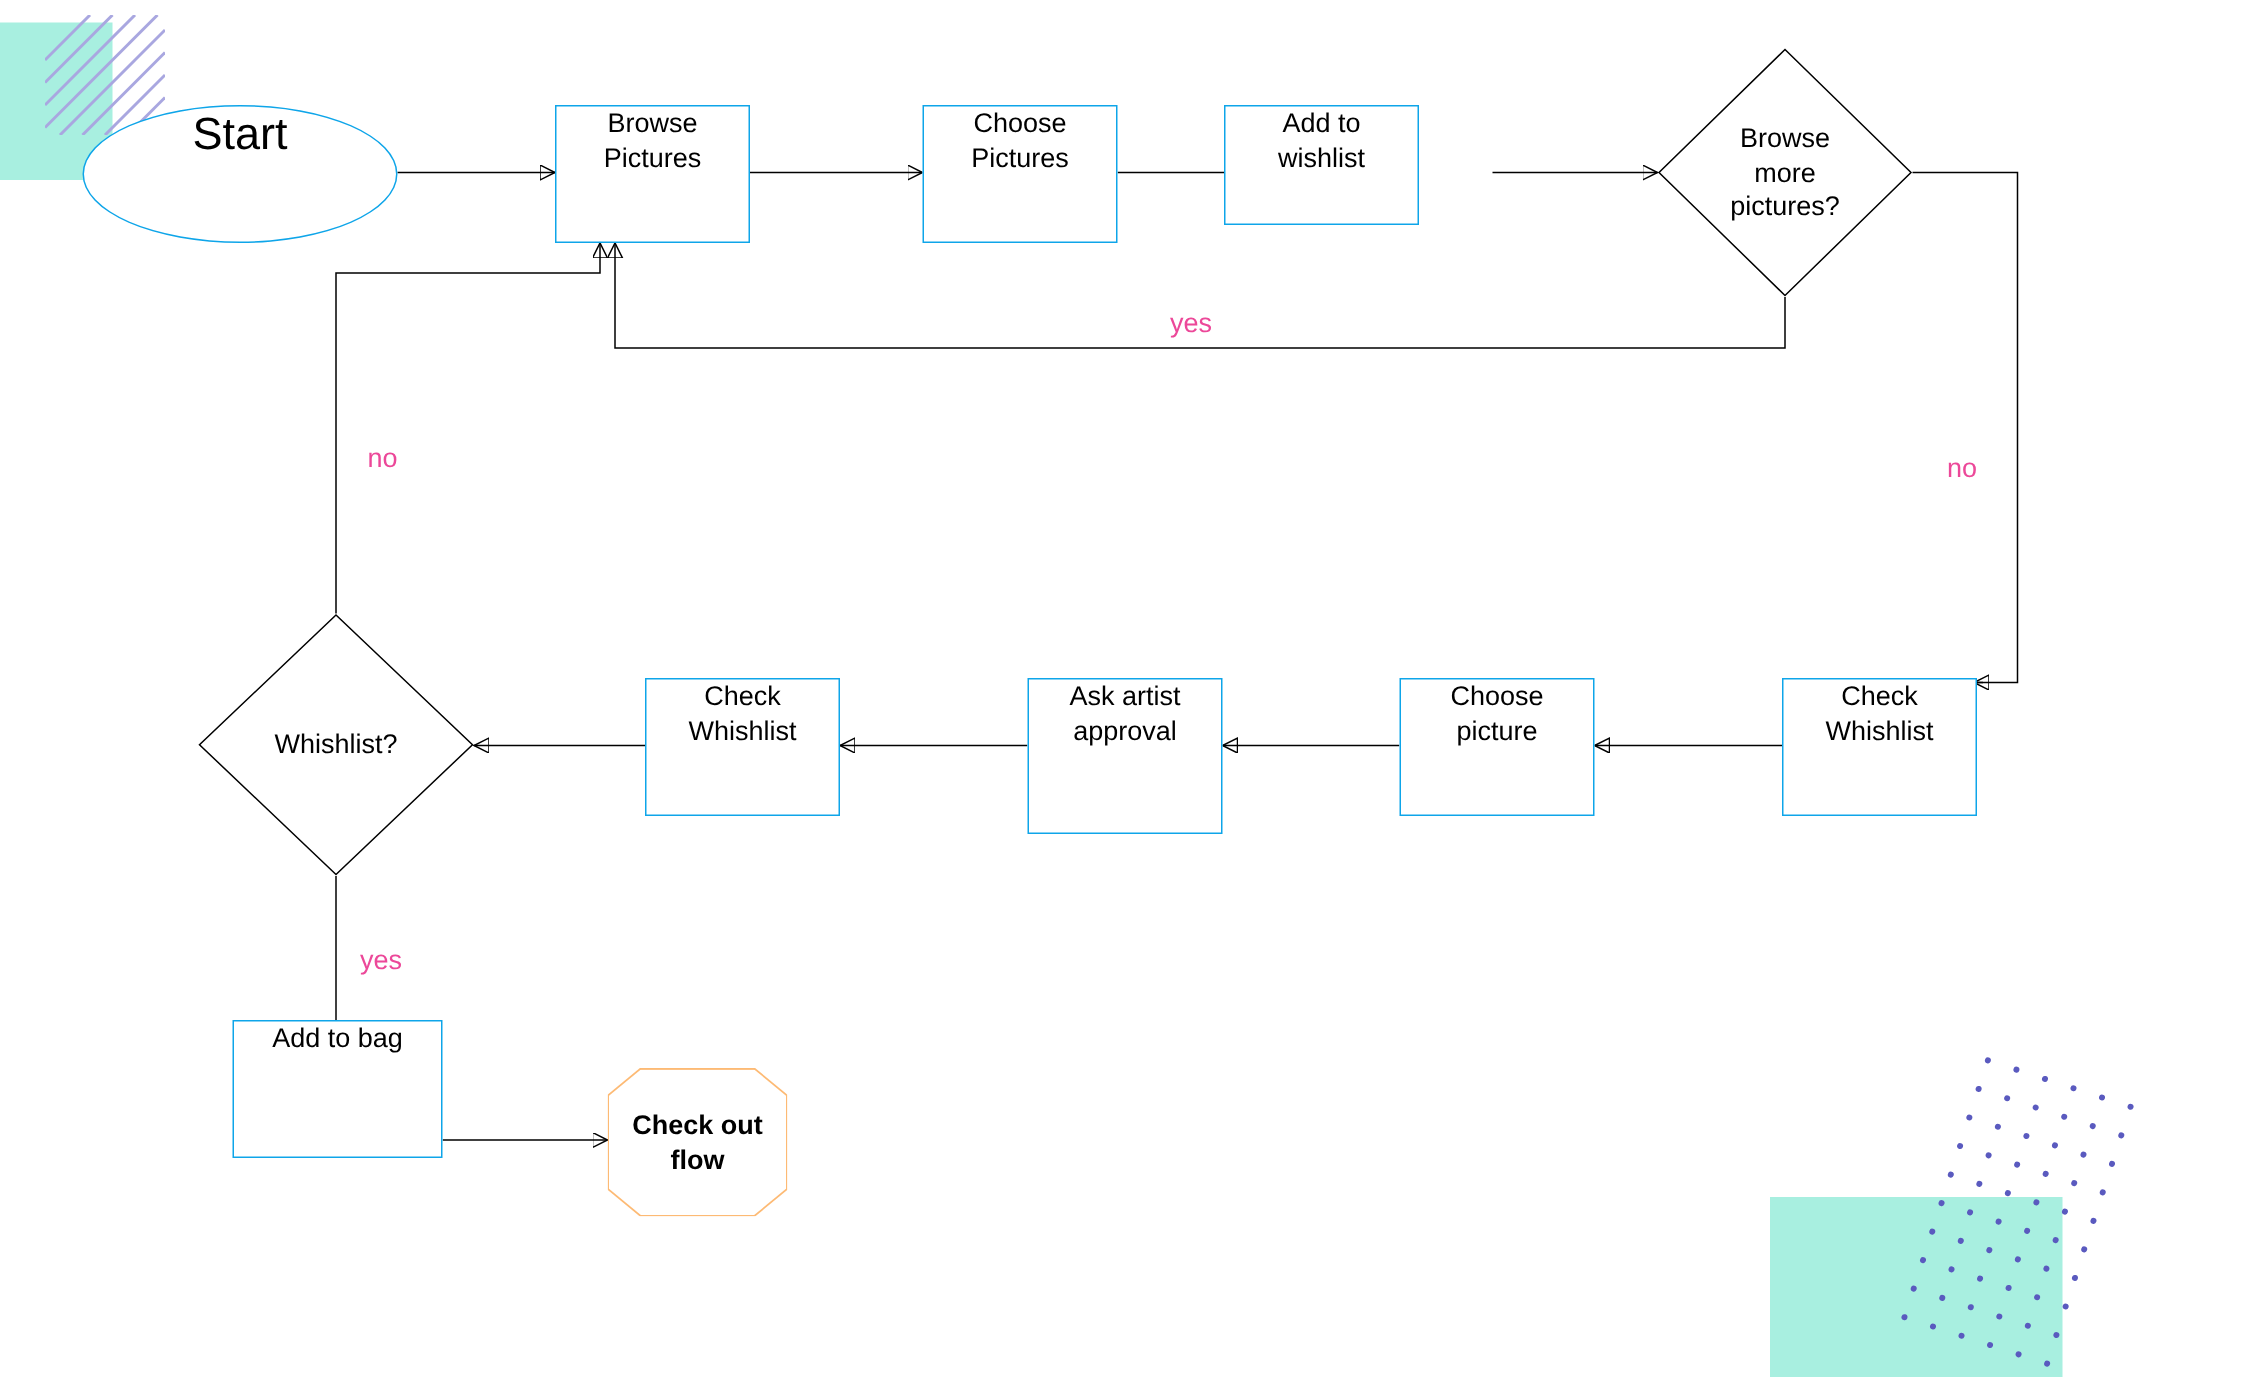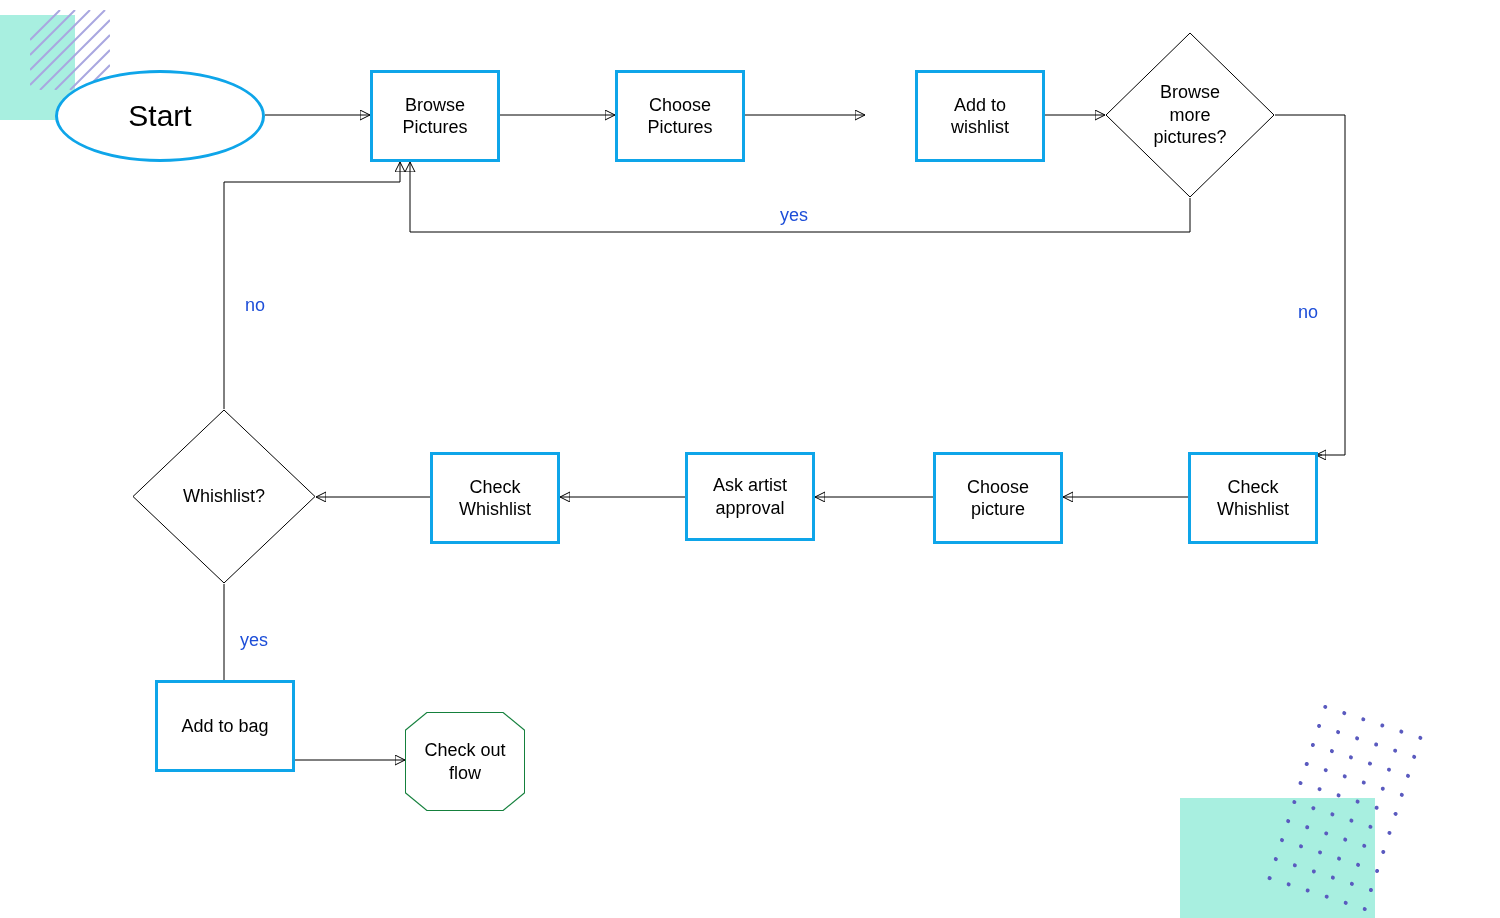--- a/index.html
+++ b/index.html
@@ -38,40 +38,40 @@
   }
   .canvas {
     position: absolute;
     top: 0;
     left: 0;
     width: 1500px;
     height: 918px;
   }
   .node {
     position: absolute;
-    border: 3px solid #0ea5e9;
+    border: 1px solid #0ea5e9;
     background: #fff;
     display: flex;
-    align-items: center;
     justify-content: center;
     text-align: center;
     font-size: 18px;
     line-height: 1.25;
     box-sizing: border-box;
   }
   .ellipse {
     border-radius: 50%;
   }
   .octagon-wrap {
     position: absolute;
-    background: #15803d;
+    background: #fdba74;
     clip-path: polygon(
       18% 0%, 82% 0%, 100% 18%, 100% 82%,
       82% 100%, 18% 100%, 0% 82%, 0% 18%
     );
+    font-weight: bold;
   }
   .octagon-inner {
     position: absolute;
     left: 1px; top: 1px; right: 1px; bottom: 1px;
     background: #fff;
     display: flex;
     align-items: center;
     justify-content: center;
     text-align: center;
     font-size: 18px;
@@ -95,21 +95,21 @@
     display: flex;
     align-items: center;
     justify-content: center;
     text-align: center;
     font-size: 18px;
     line-height: 1.25;
   }
   .edgelabel {
     position: absolute;
     font-size: 18px;
-    color: #1d4ed8;
+    color: #ec4899;
   }
   .start-label { font-size: 30px; }
   svg.connectors {
     position: absolute;
     top: 0; left: 0;
     pointer-events: none;
   }
   svg.connectors path {
     fill: none;
     stroke: #000;
@@ -250,21 +250,21 @@
   <div class="node" style="left:370px; top:70px; width:130px; height:92px;">
     <span style="white-space:pre-line;">Browse
 Pictures</span>
   </div>
 
   <div class="node" style="left:615px; top:70px; width:130px; height:92px;">
     <span style="white-space:pre-line;">Choose
 Pictures</span>
   </div>
 
-  <div class="node" style="left:915px; top:70px; width:130px; height:92px;">
+  <div class="node" style="left:816px; top:70px; width:130px; height:80px;">
     <span style="white-space:pre-line;">Add to
 wishlist</span>
   </div>
 
   <div class="diamond" style="left:1105px; top:32px; width:170px; height:166px;">
     <svg width="170" height="166">
       <polygon points="85,1 169,83 85,165 1,83" fill="#fff" stroke="#000" stroke-width="1"></polygon>
     </svg>
     <div class="label">
       <span style="white-space:pre-line;">Browse
@@ -276,21 +276,21 @@
   <div class="node" style="left:1188px; top:452px; width:130px; height:92px;">
     <span style="white-space:pre-line;">Check
 Whishlist</span>
   </div>
 
   <div class="node" style="left:933px; top:452px; width:130px; height:92px;">
     <span style="white-space:pre-line;">Choose
 picture</span>
   </div>
 
-  <div class="node" style="left:685px; top:452px; width:130px; height:89px;">
+  <div class="node" style="left:685px; top:452px; width:130px; height:104px;">
     <span style="white-space:pre-line;">Ask artist
 approval</span>
   </div>
 
   <div class="node" style="left:430px; top:452px; width:130px; height:92px;">
     <span style="white-space:pre-line;">Check
 Whishlist</span>
   </div>
 
   <div class="diamond" style="left:132px; top:409px; width:184px; height:175px;">

